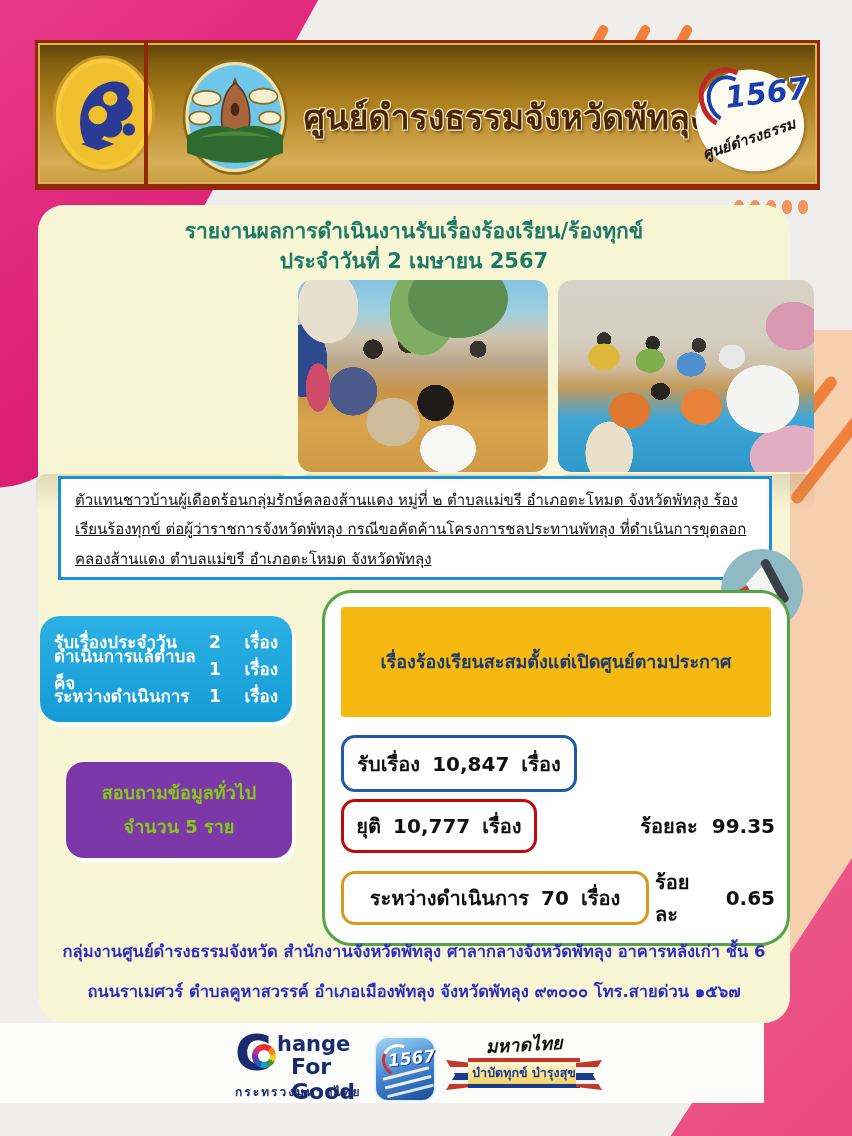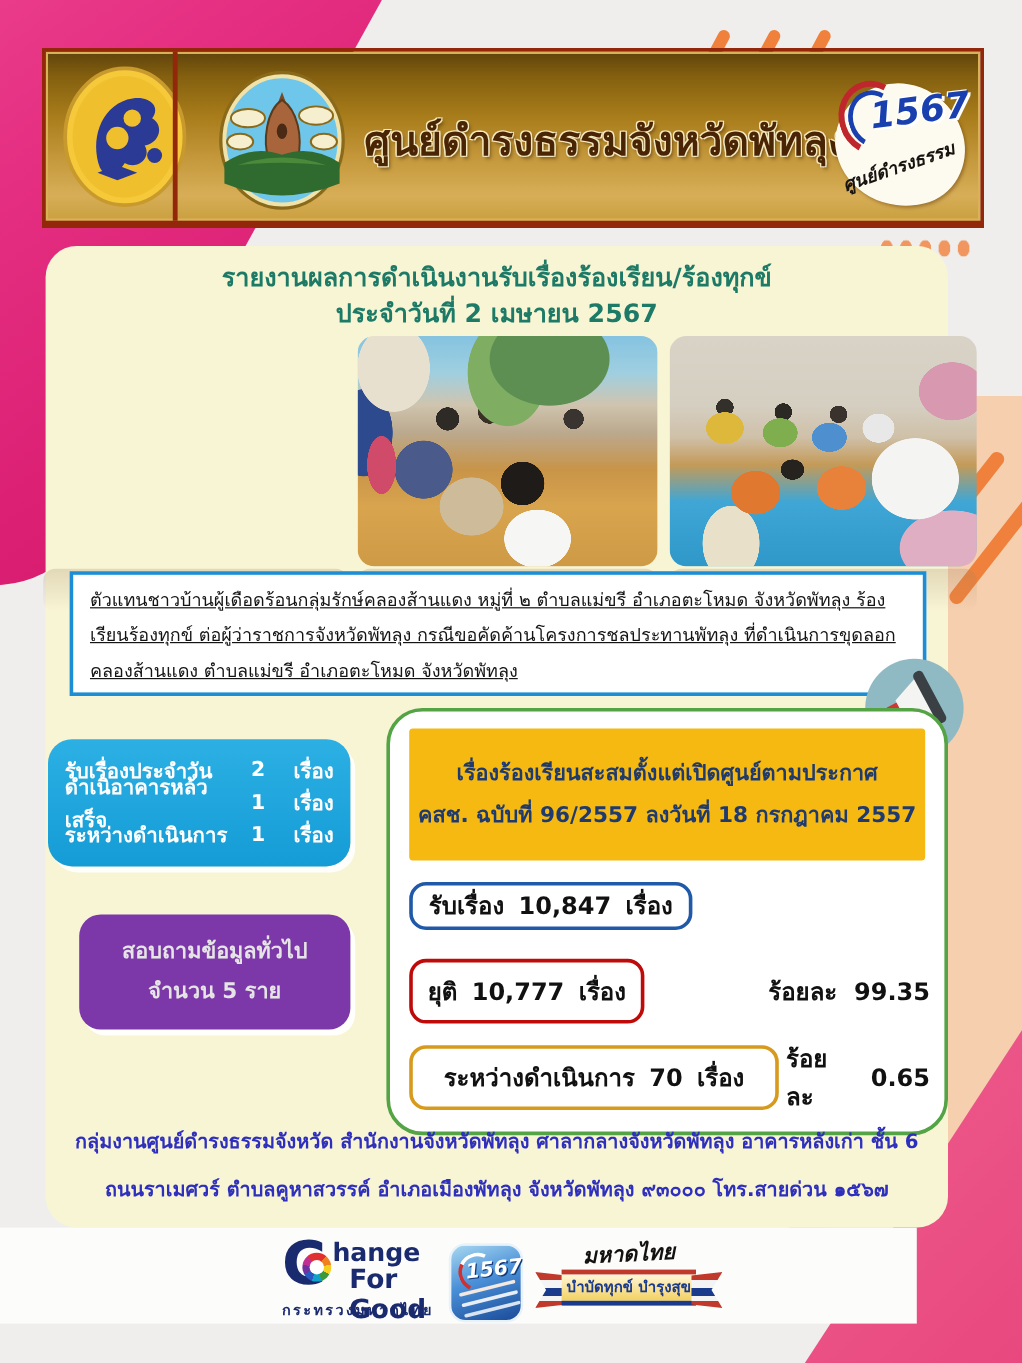--- a/index.html
+++ b/index.html
@@ -120,33 +120,33 @@
   
   .daily-box{position:absolute;left:40px;top:616px;width:252px;height:106px;box-sizing:border-box;
     background:linear-gradient(180deg,#2cb0e4,#159cd6);border-radius:20px;
     box-shadow:4px 5px 0 rgba(255,255,255,.9);padding:12px 14px;color:#fff;font-weight:bold;font-size:17px;}
   .daily-row{display:flex;align-items:center;height:27px;}
   .daily-row .lbl{flex:1;} .daily-row .val{width:34px;text-align:center;} .daily-row .unit{width:46px;text-align:right;}
 
   
   .inquiry-box{position:absolute;left:66px;top:762px;width:226px;height:96px;box-sizing:border-box;
     background:#7c37a8;border-radius:18px;box-shadow:4px 5px 0 rgba(255,255,255,.92);
-    color:#e5e5e5;font-weight:bold;font-size:18px;text-align:center;
+    color:#84cc16;font-weight:bold;font-size:18px;text-align:center;
     display:flex;flex-direction:column;justify-content:center;line-height:1.9;}
 
   
   .cum-panel{position:absolute;left:322px;top:590px;width:468px;height:356px;box-sizing:border-box;
     background:#fff;border:3px solid #54a345;border-radius:30px;}
   .cum-header{position:absolute;left:16px;top:14px;width:430px;height:110px;background:#f6b912;
     color:#1e3a6e;font-weight:bold;font-size:18px;text-align:center;line-height:1.95;
     display:flex;flex-direction:column;justify-content:center;border-radius:3px;}
   .pill{position:absolute;box-sizing:border-box;border-radius:14px;background:#fff;
     display:flex;align-items:center;justify-content:center;gap:12px;
     font-weight:bold;font-size:20px;color:#111;}
-  .pill-received{left:16px;top:142px;width:236px;height:40px;border:3px solid #2059a8;}
+  .pill-received{left:16px;top:142px;width:236px;height:57px;border:3px solid #2059a8;}
   .pill-resolved{left:16px;top:206px;width:196px;height:54px;border:3px solid #bf0a0a;}
   .pill-progress{left:16px;top:278px;width:308px;height:54px;border:3px solid #d79a1c;}
   .pct{position:absolute;height:54px;display:flex;align-items:center;justify-content:flex-end;gap:14px;
     font-weight:bold;font-size:20px;color:#111;}
   .pct-resolved{left:288px;top:206px;width:162px;}
   .pct-progress{left:330px;top:278px;width:120px;}
 
   
   .footer-address{position:absolute;left:38px;top:932px;width:752px;text-align:center;
     color:#2f2fbe;font-weight:bold;font-size:16.5px;line-height:2.4;}
@@ -270,40 +270,39 @@
     </svg>
   </div>
 
   <div class="daily-box">
     <div class="daily-row">
       <span class="lbl">รับเรื่องประจำวัน</span>
       <span class="val">2</span>
       <span class="unit">เรื่อง</span>
     </div>
     <div class="daily-row">
-      <span class="lbl">ดำเนิอาคารหล้วเสร็จ</span>
+      <span class="lbl">ดำเนินการแล้ตำบลค็จ</span>
       <span class="val">1</span>
       <span class="unit">เรื่อง</span>
     </div>
     <div class="daily-row">
       <span class="lbl">ระหว่างดำเนินการ</span>
       <span class="val">1</span>
       <span class="unit">เรื่อง</span>
     </div>
   </div>
 
   <div class="inquiry-box">
     <div>สอบถามข้อมูลทั่วไป</div>
     <div>จำนวน 5 ราย</div>
   </div>
 
   <div class="cum-panel">
     <div class="cum-header">
       <div>เรื่องร้องเรียนสะสมตั้งแต่เปิดศูนย์ตามประกาศ</div>
-      <div>คสช. ฉบับที่ 96/2557 ลงวันที่ 18 กรกฎาคม 2557</div>
     </div>
     <div class="pill pill-received">
       <span>รับเรื่อง</span>
       <span>10,847</span>
       <span>เรื่อง</span>
     </div>
     <div class="pill pill-resolved">
       <span>ยุติ</span>
       <span>10,777</span>
       <span>เรื่อง</span>

